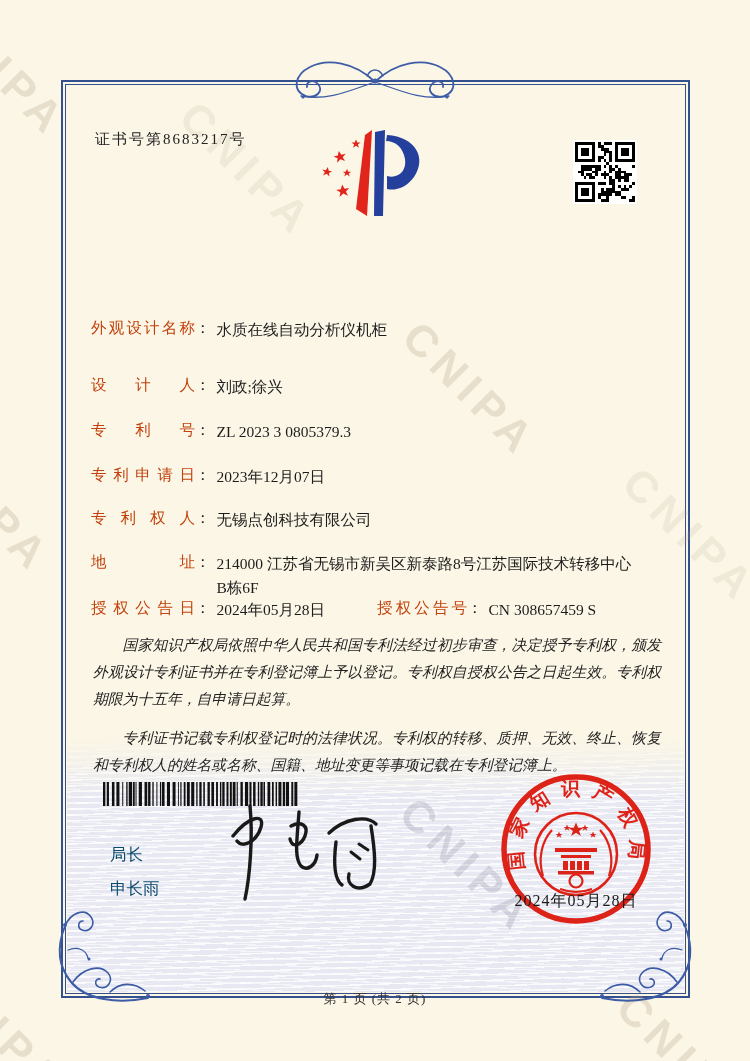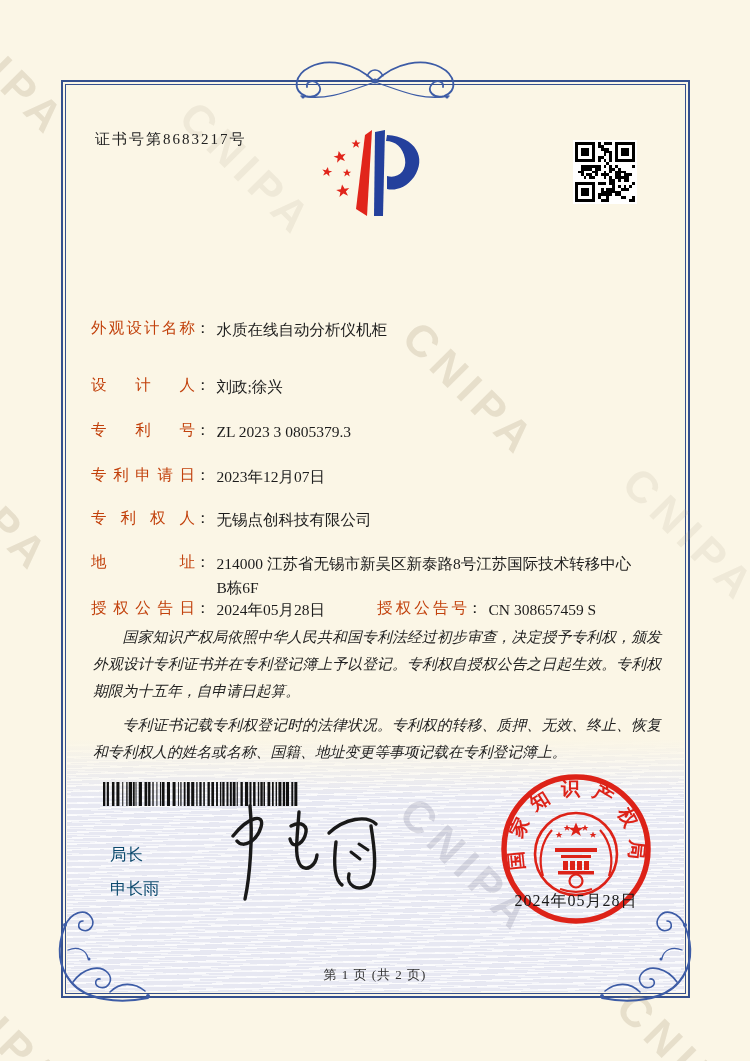--- a/index.html
+++ b/index.html
@@ -62,31 +62,31 @@
   .fvalue{line-height:1.5;}
   .fvalue.addr{width:424px;line-height:1.55;}
   .pair2{position:absolute;left:286px;top:0;display:flex;align-items:flex-start;}
 
   
   .body-text{
     position:absolute;left:93px;top:620px;width:568px;
     font-size:14.8px;line-height:1.82;font-style:italic;color:#222;
     text-align:justify;
   }
-  .body-text p{margin:4px 0 7px 0;text-indent:2em;}
+  .body-text p{margin:12px 0 7px 0;text-indent:2em;}
 
   
   .barcode{position:absolute;left:103px;top:782px;width:196px;height:24px;}
   .signer{position:absolute;left:110px;top:838px;font-family:"Liberation Sans","DejaVu Sans",sans-serif;
           font-size:16.5px;color:#0c4a6e;line-height:2.05;}
   .signature{position:absolute;left:205px;top:796px;width:195px;height:110px;}
   .seal{position:absolute;left:499px;top:772px;width:154px;height:154px;}
   .seal-date{position:absolute;left:499px;top:891px;width:154px;text-align:center;
              font-size:16px;color:#1a1a1a;letter-spacing:1px;}
-  .page-info{position:absolute;left:0;right:0;top:966px;text-align:center;font-size:13px;color:#333;letter-spacing:1px;}
+  .page-info{position:absolute;left:0;right:0;top:990px;text-align:center;font-size:13px;color:#333;letter-spacing:1px;}
   .cont-note{position:absolute;left:0;right:0;top:999px;text-align:center;}
   .cont-note span{
     display:inline-block;background:rgba(255,255,255,.92);padding:4px 18px 6px;
     font-size:15px;font-style:italic;color:#222;letter-spacing:2px;
   }
 
   
   .orn{position:absolute;z-index:2;pointer-events:none;}
   .orn-top{left:255px;top:58px;width:240px;height:50px;}
   .orn-bl{left:48px;top:892px;width:115px;height:115px;}

